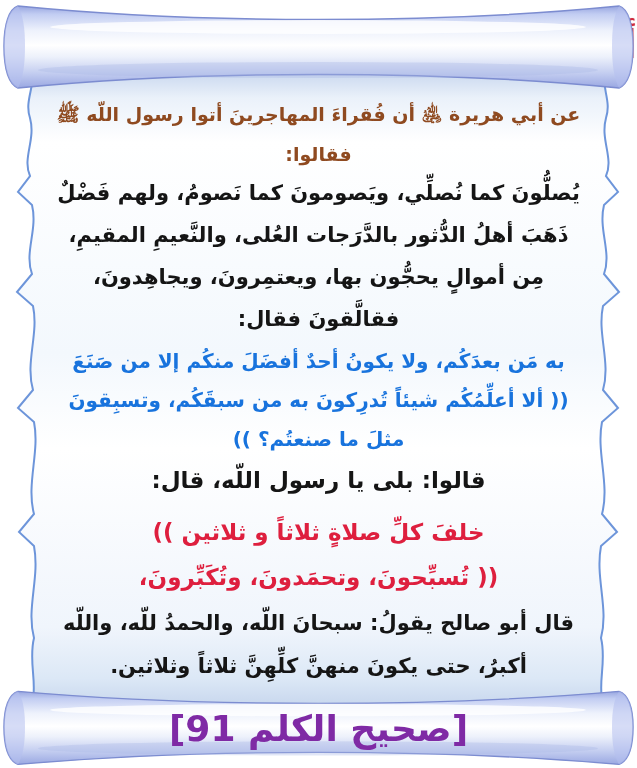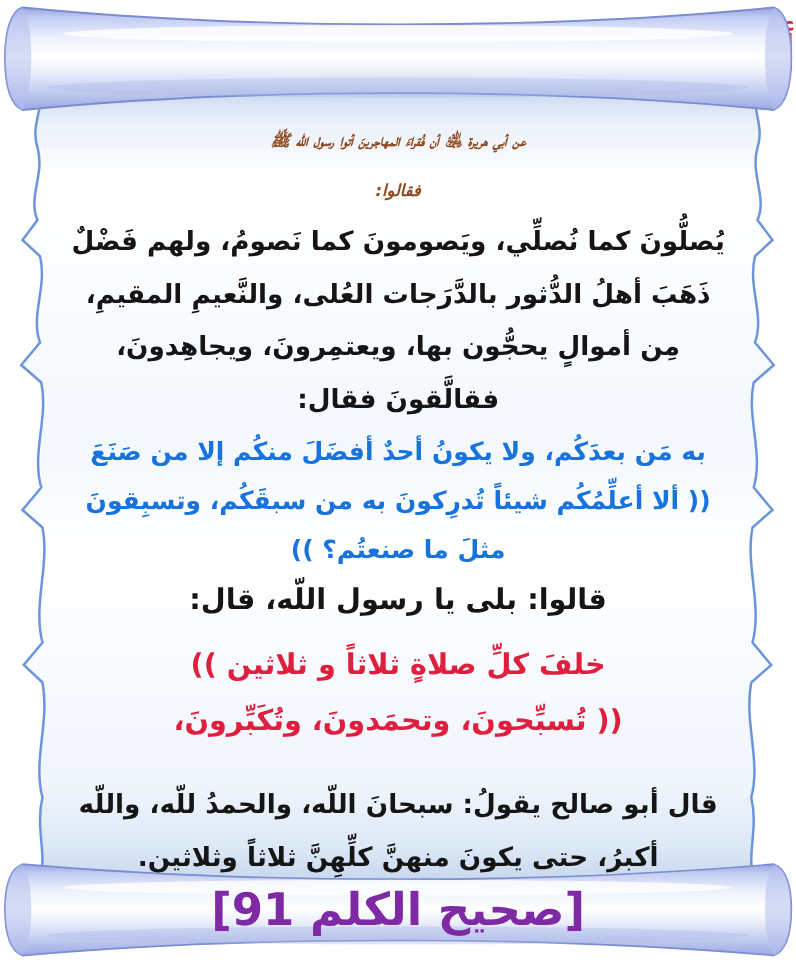--- a/index.html
+++ b/index.html
@@ -19,30 +19,30 @@
   .tube-bottom{bottom:0;}
   .text-layer{position:absolute;inset:0;z-index:4;direction:rtl;text-align:center;font-weight:bold;}
   .line{white-space:nowrap;}
   .page-title{
     position:absolute;top:12px;width:100%;
     font-size:40px;line-height:64px;
     color:var(--title_red,#d1293b);
     text-shadow:0 0 1px rgba(160,20,40,.35);
   }
   .narration{position:absolute;top:94px;width:100%;
-    color:var(--narration_brown,#8f4a20);font-size:13px;line-height:40px;font-style:italic;}
+    color:var(--narration_brown,#8f4a20);font-size:19px;line-height:40px;}
   .complaint{position:absolute;top:172px;width:100%;
     color:var(--body_black,#151515);font-size:21px;line-height:42px;}
   .question{position:absolute;top:342px;width:100%;
     color:var(--quote_blue,#1873dd);font-size:20px;line-height:39px;}
   .reply{position:absolute;top:460px;width:100%;
     color:var(--body_black,#151515);font-size:23px;line-height:40px;}
   .instruction{position:absolute;top:510px;width:100%;
     color:var(--quote_red,#de1f3e);font-size:23px;line-height:45px;}
-  .abusalih{position:absolute;top:622px;width:100%;
+  .abusalih{position:absolute;top:602px;width:100%;
     color:var(--body_black,#151515);font-size:21px;line-height:43px;}
   .source{
     position:absolute;top:700px;width:100%;z-index:5;
     font-size:36px;line-height:58px;font-weight:bold;
     color:var(--source_purple,#7f2aa5);text-align:center;direction:rtl;
   }
 </style>
 </head>
 <body>
 

